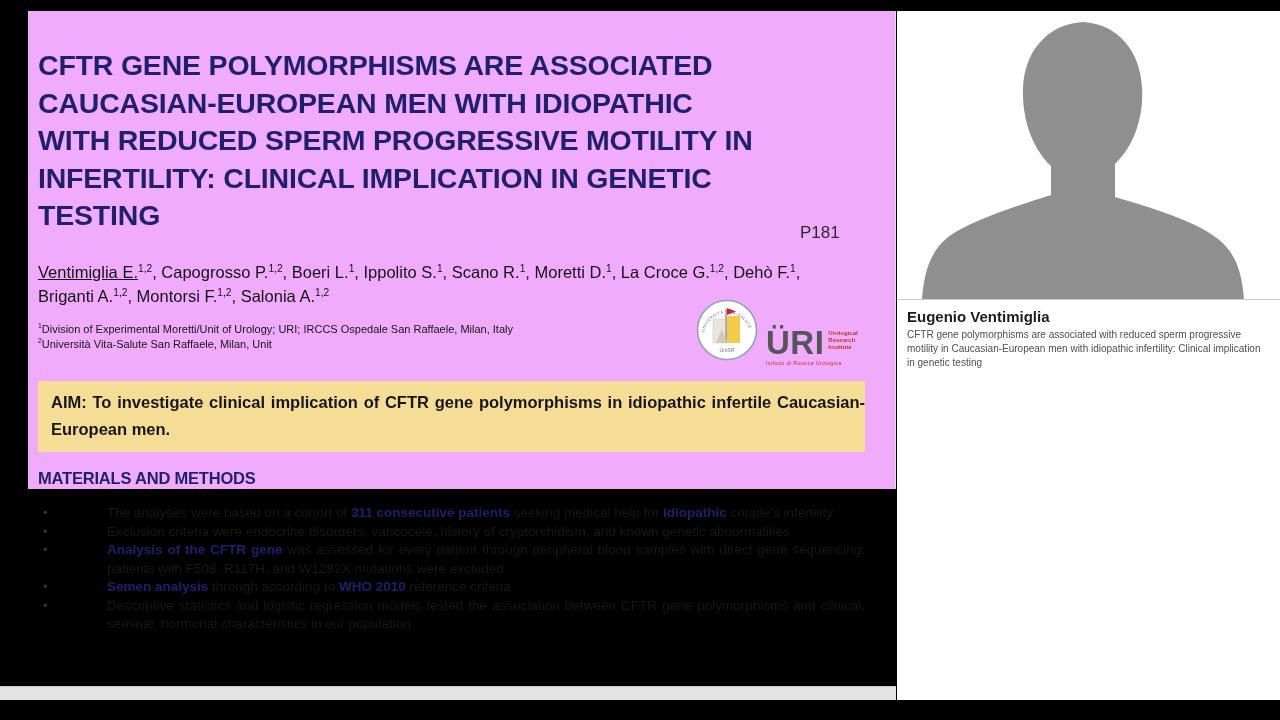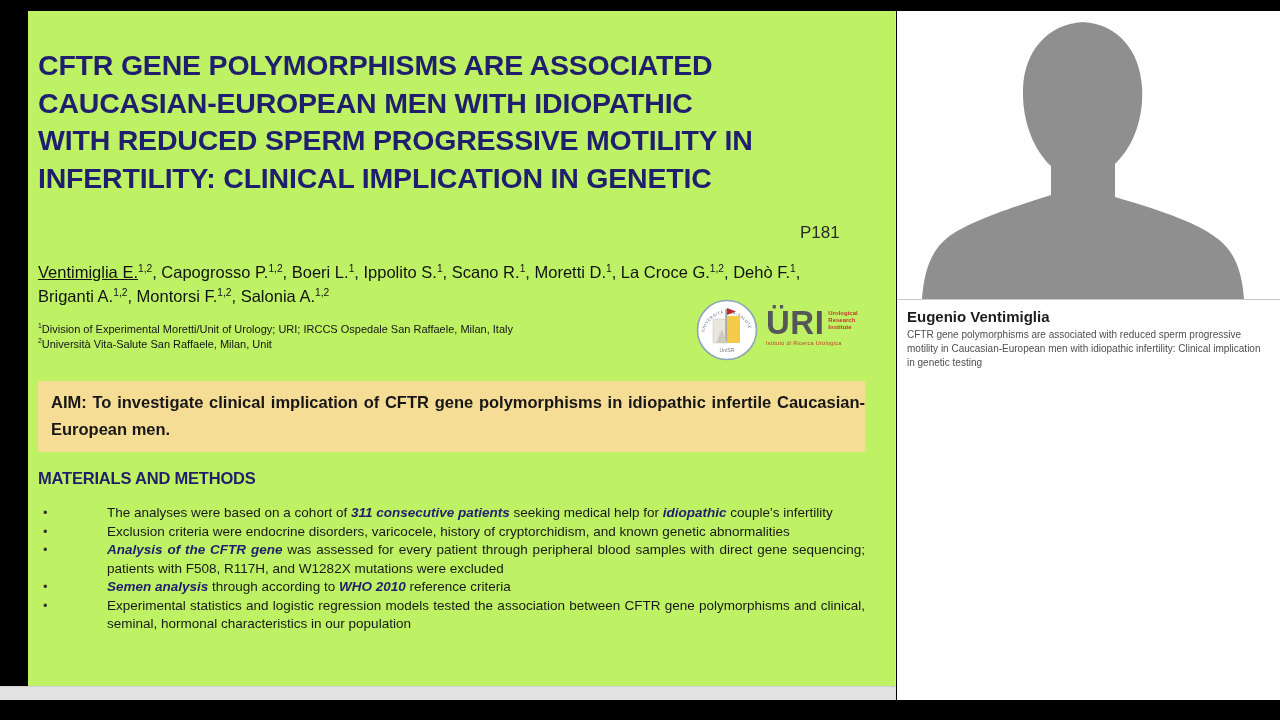--- a/index.html
+++ b/index.html
@@ -8,43 +8,43 @@
 
   .bar { position:absolute; background:#000; }
   .bar.top { left:0; top:0; width:1280px; height:11px; }
   .bar.bottom { left:0; top:700px; width:1280px; height:20px; }
   .bar.left { left:0; top:11px; width:28px; height:675px; }
 
   .bottom-strip { position:absolute; left:0; top:686px; width:896px; height:14px;
                   background:#e3e3e3; border-top:1px solid #cfcfcf; }
 
   
-  .slide { position:absolute; left:28px; top:11px; width:868px; height:675px;
-           background:#bef264; border-right:1px solid #dedede; }
+  .slide { position:absolute; left:28px; top:11px; width:868px; height:478px;
+           background:#f0abfc; border-right:1px solid #dedede; }
 
   .slide-title { position:absolute; left:10px; top:36px; width:810px;
                  font-size:28.5px; font-weight:bold; color:#201f6d;
                  line-height:37.5px; letter-spacing:-0.2px; }
 
   .poster-num { position:absolute; left:772px; top:212px; font-size:17px; color:#2b2b2b; }
 
   .authors { position:absolute; left:10px; top:249px; width:812px;
              font-size:16.5px; color:#121212; line-height:24px; }
   sup { font-size:62%; vertical-align:super; line-height:0; }
   .seg-u { text-decoration:underline; }
-  .seg-bold { font-weight:bold;font-style:italic; }
+  .seg-bold { font-weight:bold; }
   .seg-navy { color:#201f6d; }
 
   .affiliations { position:absolute; left:10px; top:311px; width:620px;
                   font-size:11px; color:#141414; line-height:14.5px; }
 
   
   .logo-unisr { position:absolute; left:668px; top:288px; width:62px; height:62px; }
   .logo-uri { position:absolute; left:738px; top:296px; width:108px; height:52px; }
-  .uri-top { display:flex; align-items:flex-start; }
+  .uri-top { display:flex; align-items:flex-start;margin-top:20px; }
   .uri-word { font-size:33px; line-height:32px; font-weight:bold; color:#55565a; letter-spacing:0.5px; }
   .uri-tag { margin-left:4px; margin-top:3px; font-size:6px; line-height:7px;
              color:#c0392b; font-weight:bold; }
   .uri-sub { margin-top:1px; font-size:5.5px; color:#c0392b; letter-spacing:0.3px; }
 
   
   .aim { position:absolute; left:10px; top:370px; width:827px; min-height:58px;
          background:#f6dd96; padding:8px 0 9px 13px;
          font-size:16.5px; font-weight:bold; color:#171717;
          line-height:27px; text-align:justify; }
@@ -77,20 +77,21 @@
 <div class="bar bottom"></div>
 <div class="bottom-strip"></div>
 
 <div class="slide">
 
   <div class="slide-title">
       <div>CFTR GENE POLYMORPHISMS ARE ASSOCIATED</div>
       <div>CAUCASIAN-EUROPEAN MEN WITH IDIOPATHIC</div>
       <div>WITH REDUCED SPERM PROGRESSIVE MOTILITY IN</div>
       <div>INFERTILITY: CLINICAL IMPLICATION IN GENETIC</div>
+      <div>TESTING</div>
     </div>
 
   <div class="poster-num">P181</div>
 
   <div class="authors"><span class="seg-u">Ventimiglia E.</span><sup>1,2</sup><span>, Capogrosso P.</span><sup>1,2</sup><span>, Boeri L.</span><sup>1</sup><span>, Ippolito S.</span><sup>1</sup><span>, Scano R.</span><sup>1</sup><span>, Moretti D.</span><sup>1</sup><span>, La Croce G.</span><sup>1,2</sup><span>, Dehò F.</span><sup>1</sup><span>, Briganti A.</span><sup>1,2</sup><span>, Montorsi F.</span><sup>1,2</sup><span>, Salonia A.</span><sup>1,2</sup></div>
 
   <div class="affiliations">
 
       <div><sup>1</sup><span>Division of Experimental Moretti/Unit of Urology; URI; IRCCS Ospedale San Raffaele, Milan, Italy</span></div>
 
@@ -146,21 +147,21 @@
         <div class="bullet-text"><span class="seg-bold seg-navy">Analysis of the CFTR gene</span><span> was assessed for every patient through peripheral blood samples with direct gene sequencing; patients with F508, R117H, and W1282X mutations were excluded</span></div>
       </div>
 
       <div class="bullet-row">
         <div class="bullet-marker">•</div>
         <div class="bullet-text"><span class="seg-bold seg-navy">Semen analysis</span><span> through according to </span><span class="seg-bold seg-navy">WHO 2010</span><span> reference criteria</span></div>
       </div>
 
       <div class="bullet-row">
         <div class="bullet-marker">•</div>
-        <div class="bullet-text"><span>Experimental statistics and logistic regression models tested the association between CFTR gene polymorphisms and clinical, seminal, hormonal characteristics in our population</span></div>
+        <div class="bullet-text"><span>Descriptive statistics and logistic regression models tested the association between CFTR gene polymorphisms and clinical, seminal, hormonal characteristics in our population</span></div>
       </div>
     </div>
 </div>
 
 <div class="right-panel">
   <div class="avatar-box">
     <svg width="383" height="289" viewBox="0 0 383 289">
       <path fill="#8f8f8f" d="M186,12
         C 150,14 127,42 126,79
         C 125,110 136,139 154,156

